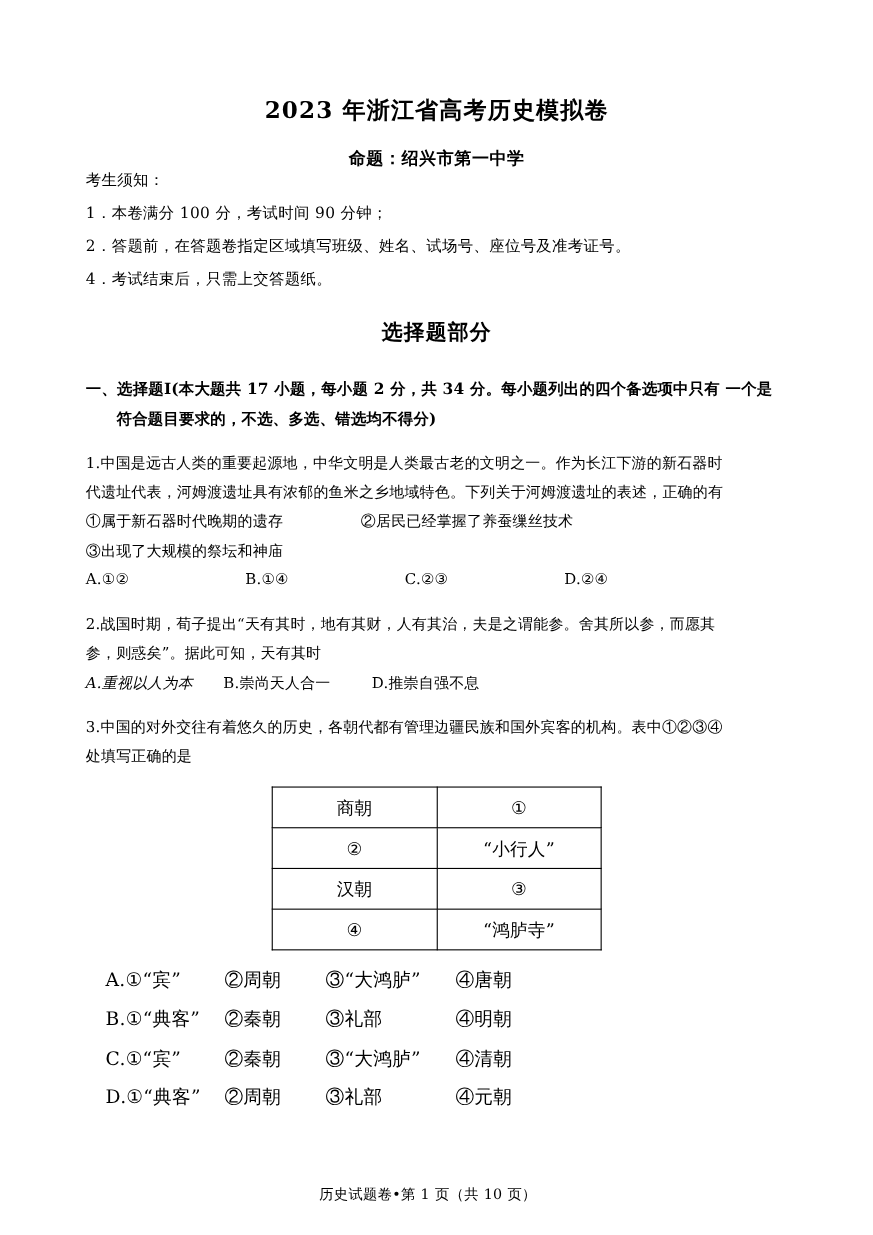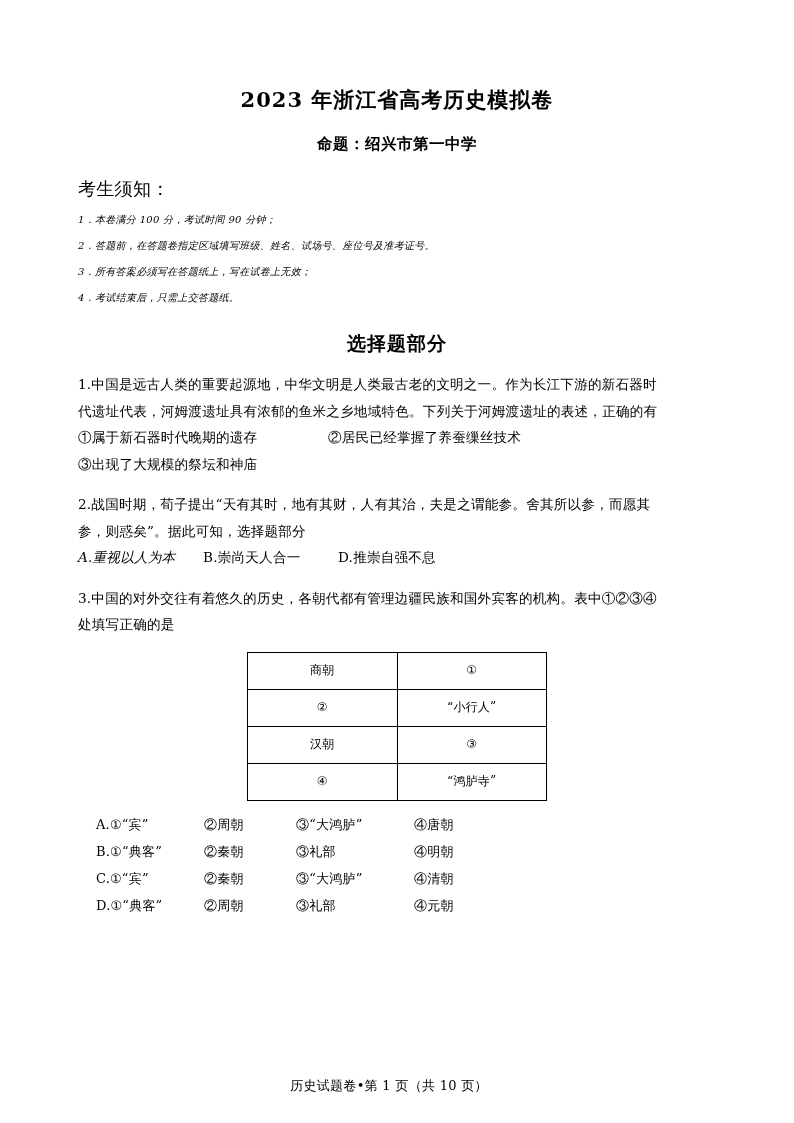--- a/index.html
+++ b/index.html
@@ -30,29 +30,27 @@
     margin-bottom: 16px;
   }
   .doc-subtitle {
     text-align: center;
     font-size: 15.5px;
     font-weight: bold;
     margin-top: 20px;
     letter-spacing: 0.5px;
   }
   .notice-head {
-    font-size: 18px;
-    margin-top: 22px;
+    font-size: 14px;
     letter-spacing: 0.3px;
   }
   .notice-line {
-    font-size: 10px;
+    font-size: 14px;
     margin-top: 12px;
     letter-spacing: 0.3px;
-    font-style: italic;
   }
   .section-title {
     text-align: center;
     font-size: 19px;
     font-weight: bold;
     margin-top: 26px;
     letter-spacing: 1px;
   }
   .part-head {
     font-size: 14px;
@@ -82,39 +80,39 @@
     letter-spacing: 0.2px;
   }
   .opt-row.two > div:nth-child(1) { width: 250px; }
   .opt-row.two > div:nth-child(2) { width: 250px; }
   .opt-row.four > div { width: 145px; }
   .opt-row.abcd4 > div:nth-child(1) { width: 125px; font-style: italic; }
   .opt-row.abcd4 > div:nth-child(2) { width: 135px; }
   .opt-row.abcd4 > div:nth-child(3) { width: 155px; }
   .ans-row {
     display: flex;
-    font-size: 13px;
+    font-size: 17px;
     line-height: 2.1;
     letter-spacing: 0.2px;
     padding-left: 18px;
   }
   .ans-row > div:nth-child(1) { width: 108px; }
   .ans-row > div:nth-child(2) { width: 92px; }
   .ans-row > div:nth-child(3) { width: 118px; }
   .ans-row > div:nth-child(4) { width: 90px; }
   table.dyn {
     border-collapse: collapse;
     margin: 14px auto 10px auto;
     width: 300px;
   }
   table.dyn td {
     border: 1px solid #000;
     height: 34px;
     text-align: center;
-    font-size: 12px;
+    font-size: 16px;
     width: 50%;
   }
   .footer {
     position: absolute;
     left: 0;
     right: 16px;
     bottom: 28px;
     text-align: center;
     font-size: 13px;
     letter-spacing: 0.3px;
@@ -125,41 +123,50 @@
 
 <div class="page">
 
   <h1 class="doc-title">2023 年浙江省高考历史模拟卷</h1>
 
   <div class="doc-subtitle">命题：绍兴市第一中学</div>
 
   <div class="notice-head">考生须知：</div>
   <div class="notice-line">1．本卷满分 100 分，考试时间 90 分钟；</div>
   <div class="notice-line">2．答题前，在答题卷指定区域填写班级、姓名、试场号、座位号及准考证号。</div>
-  <div class="notice-line">3．所有答案必须写在答题纸上，写在试卷上无效；</div>
   <div class="notice-line">4．考试结束后，只需上交答题纸。</div>
 
   <div class="section-title">选择题部分</div>
 
+  <div class="part-head">
+    <span>一、选择题Ⅰ(本大题共 17 小题，每小题 2 分，共 34 分。每小题列出的四个备选项中只有 一个是</span>
+    <span class="indent">符合题目要求的，不选、多选、错选均不得分)</span>
+  </div>
 
   <div class="q">
     <div class="q-body">1.中国是远古人类的重要起源地，中华文明是人类最古老的文明之一。作为长江下游的新石器时</div>
     <div class="q-body">代遗址代表，河姆渡遗址具有浓郁的鱼米之乡地域特色。下列关于河姆渡遗址的表述，正确的有</div>
     <div class="opt-row two">
       <div>①属于新石器时代晚期的遗存</div>
       <div>②居民已经掌握了养蚕缫丝技术</div>
     </div>
     <div class="opt-row two">
       <div>③出现了大规模的祭坛和神庙</div>
     </div>
+    <div class="opt-row four">
+      <div>A.①②</div>
+      <div>B.①④</div>
+      <div>C.②③</div>
+      <div>D.②④</div>
+    </div>
   </div>
 
   <div class="q">
     <div class="q-body">2.战国时期，荀子提出“天有其时，地有其财，人有其治，夫是之谓能参。舍其所以参，而愿其</div>
-    <div class="q-body">参，则惑矣”。据此可知，选择题部分</div>
+    <div class="q-body">参，则惑矣”。据此可知，天有其时</div>
     <div class="opt-row abcd4">
       <div>A.重视以人为本</div>
       <div>B.崇尚天人合一</div>
       <div>D.推崇自强不息</div>
     </div>
   </div>
 
   <div class="q">
     <div class="q-body">3.中国的对外交往有着悠久的历史，各朝代都有管理边疆民族和国外宾客的机构。表中①②③④</div>
     <div class="q-body">处填写正确的是</div>

